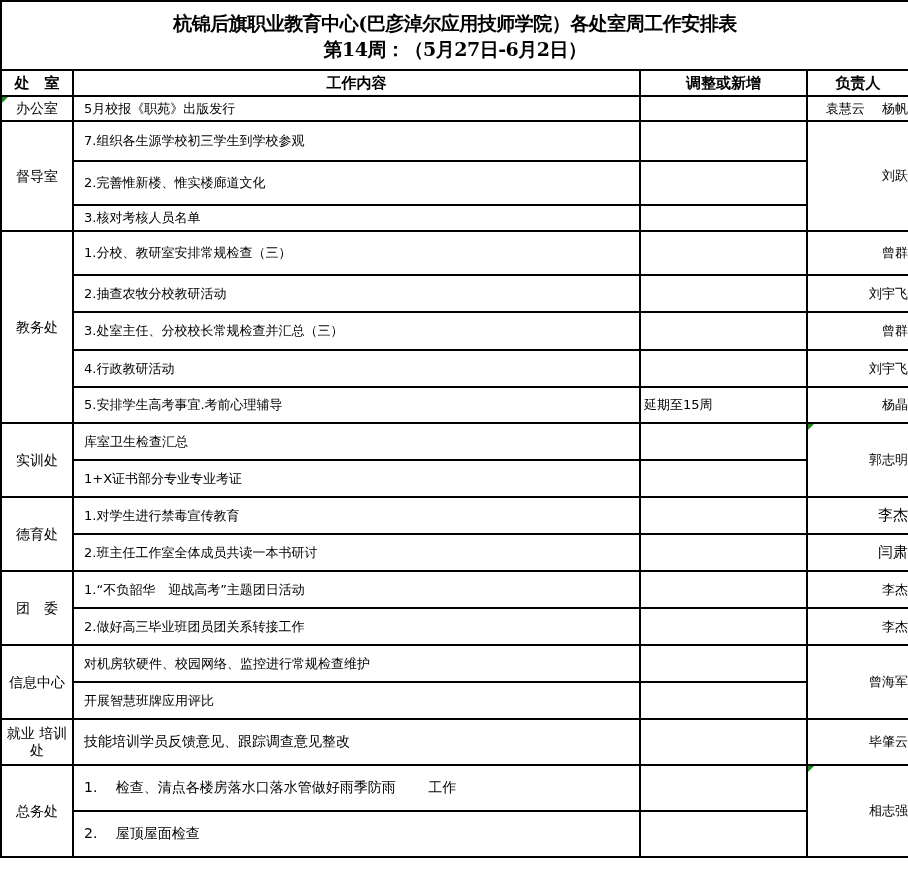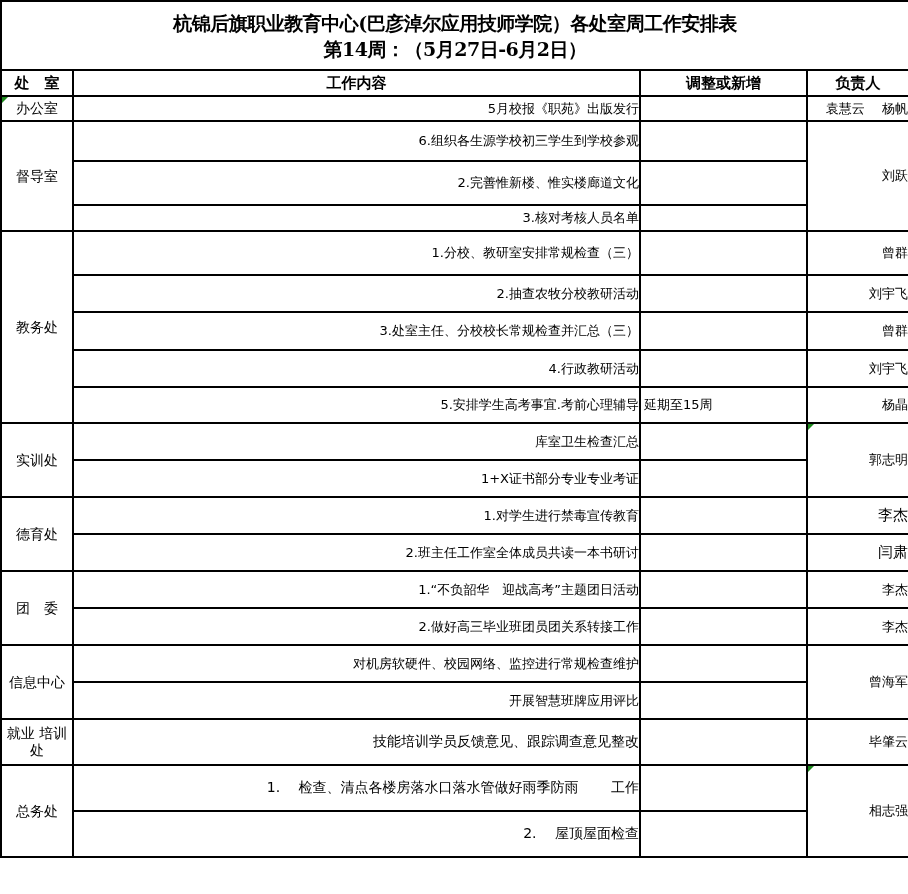--- a/index.html
+++ b/index.html
@@ -4,21 +4,21 @@
 <style>
   html, body { margin:0; padding:0; background:#ffffff; }
   body { width:908px; height:894px; overflow:hidden; font-family:"DejaVu Sans", sans-serif; color:#000; }
   .sheet { position:relative; width:908px; height:894px; }
   table { position:absolute; left:0; top:0; border-collapse:collapse; table-layout:fixed; width:908px; }
   td { border:2px solid #000; padding:0; overflow:hidden; white-space:nowrap; position:relative; }
   .title-cell { height:67px; text-align:center; vertical-align:middle; border-bottom:2px solid #000; }
   .title-line { font-family:"DejaVu Serif", serif; font-weight:bold; font-size:19px; line-height:26px; letter-spacing:-0.5px; }
   .hdr td { height:24px; text-align:center; font-family:"DejaVu Serif", serif; font-weight:bold; font-size:15px; }
   .dept { text-align:center; font-size:14px; line-height:17px; white-space:normal; }
-  .task { font-size:13px; padding-left:20px; text-align:right; }
+  .task { font-size:13px; padding-left:10px; text-align:left; }
   .adj { font-size:13px; padding-left:3px; text-align:left; }
   .owner { text-align:right; font-size:13px; }
   .owner.lg { font-size:15px; }
   .tri { position:absolute; left:0; top:0; width:0; height:0; border-top:6px solid #1e8a1e; border-right:6px solid transparent; }
 </style>
 </head>
 <body>
 
 <div class="sheet">
 <table>
@@ -44,21 +44,21 @@
 
   <tr style="height:25px">
     <td class="dept"><span class="tri"></span><span>办公室</span></td>
     <td class="task">5月校报《职苑》出版发行</td>
     <td class="adj"></td>
     <td class="owner">袁慧云　 杨帆</td>
   </tr>
 
   <tr style="height:40px">
     <td class="dept" rowspan="3">督导室</td>
-    <td class="task">6.组织各生源学校初三学生到学校参观</td>
+    <td class="task">7.组织各生源学校初三学生到学校参观</td>
     <td class="adj"></td>
     <td class="owner" rowspan="3">刘跃</td>
   </tr>
   <tr style="height:44px">
     <td class="task">2.完善惟新楼、惟实楼廊道文化</td>
     <td class="adj"></td>
   </tr>
   <tr style="height:26px">
     <td class="task">3.核对考核人员名单</td>
     <td class="adj"></td>

